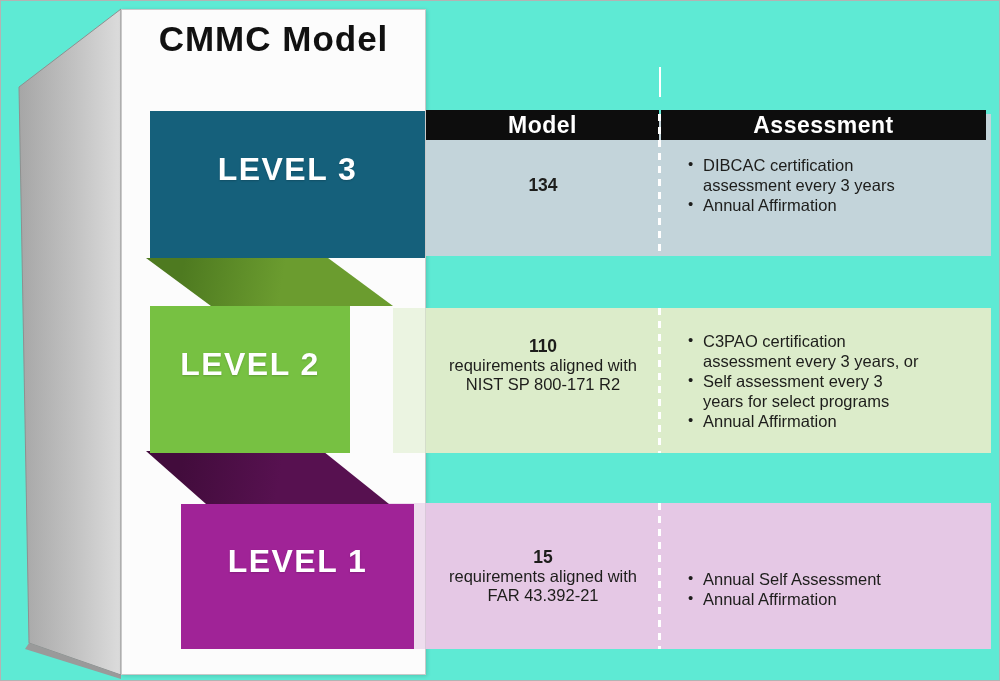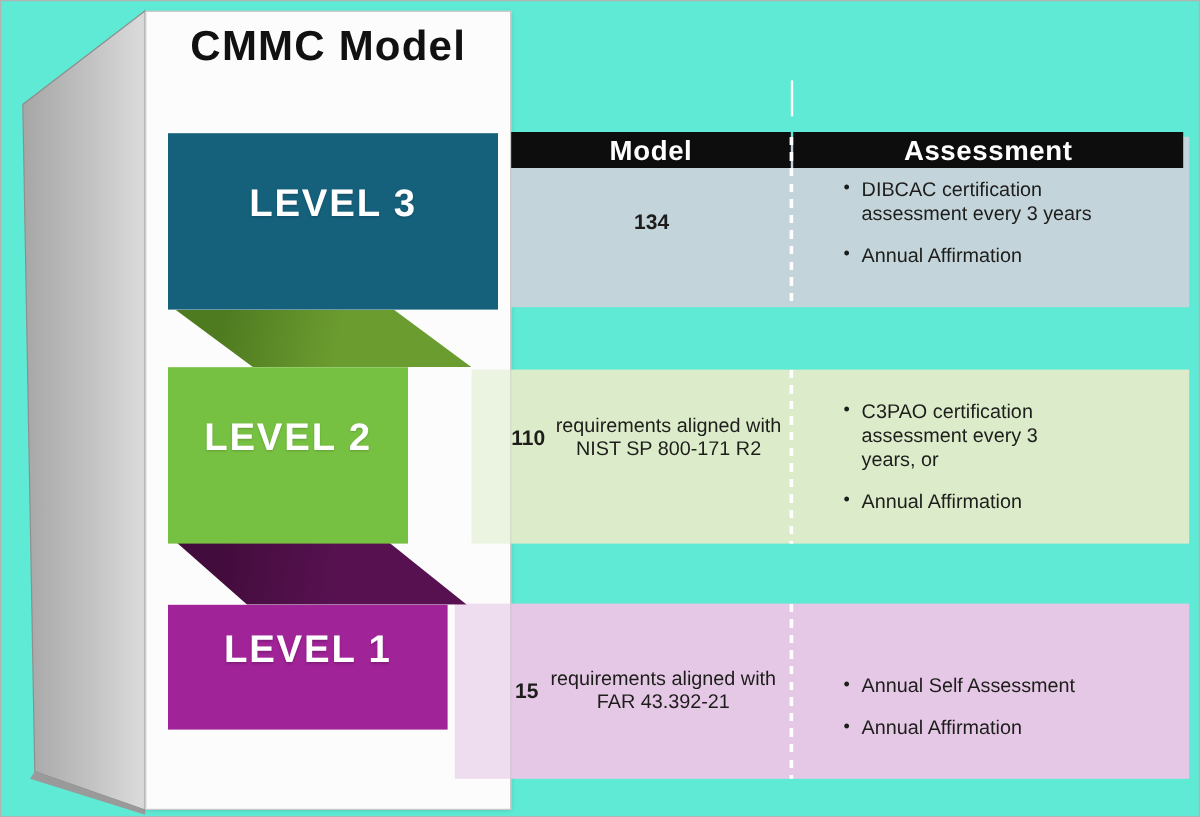--- a/index.html
+++ b/index.html
@@ -39,63 +39,63 @@
   .dash-divider{
     position:absolute;left:657px;width:3px;z-index:3;
     background-image:repeating-linear-gradient(to bottom,#fff 0px,#fff 7px,rgba(255,255,255,0) 7px,rgba(255,255,255,0) 13px);
   }
   .dash-divider.l3{top:113px;height:142px;}
   .dash-divider.l2{top:307px;height:145px;}
   .dash-divider.l1{top:502px;height:146px;}
   
   .model-cell{
     position:absolute;left:425px;width:234px;z-index:3;
-    display:flex;flex-direction:row;align-items:center;justify-content:center;
+    display:flex;flex-direction:column;align-items:center;justify-content:center;
     text-align:center;color:#1d1d1b;
   }
   .model-cell.l3{top:113px;height:142px;}
   .model-cell.l2{top:307px;height:113px;}
   .model-cell.l1{top:502px;height:146px;}
   .model-number{font-size:17.5px;font-weight:700;line-height:20px;}
   .model-desc{font-size:16.5px;line-height:19px;width:208px;}
   
   .assess-cell{
     position:absolute;left:660px;width:330px;z-index:3;
     display:flex;flex-direction:column;justify-content:center;
     color:#1d1d1b;
   }
   .assess-cell.l3{top:113px;height:142px;}
   .assess-cell.l2{top:307px;height:145px;}
   .assess-cell.l1{top:502px;height:172px;}
   .assess-list{list-style:none;margin:0;padding:0 0 0 24px;width:240px;}
-  .assess-list li{position:relative;padding-left:18px;font-size:16.5px;line-height:20px;margin:15px;}
+  .assess-list li{position:relative;padding-left:18px;font-size:16.5px;line-height:20px;margin:0;}
   .assess-list li::before{content:"•";position:absolute;left:3px;top:-1px;font-size:15px;}
   
   .fold{position:absolute;z-index:3;}
   .fold.green{
     left:145px;top:257px;width:247px;height:48px;
     clip-path:polygon(0 0,73.7% 0,100% 100%,26.3% 100%);
     background:linear-gradient(100deg,#4e7a20 15%,#6b9c2f 55%);
   }
   .fold.purple{
     left:145px;top:450px;width:243px;height:53px;
     clip-path:polygon(0 0,72.8% 0,100% 100%,24.7% 100%);
     background:linear-gradient(100deg,#420c3c 15%,#571150 55%);
   }
   
   .banner{
-    position:absolute;left:139px;z-index:4;
+    position:absolute;left:149px;z-index:4;
     display:flex;align-items:center;justify-content:center;
     color:#fff;font-weight:700;font-size:32px;letter-spacing:1.5px;
     padding-bottom:30px;box-sizing:border-box;
     text-shadow:0 1px 2px rgba(0,0,0,0.18);
   }
   .banner.l3{top:110px;width:275px;height:147px;background:#15607b;}
   .banner.l2{top:305px;width:200px;height:147px;background:#77c142;}
-  .banner.l1{top:503px;width:233px;height:104px;background:#a02397;}
+  .banner.l1{top:503px;width:233px;height:145px;background:#a02397;margin-left:31px;}
 </style>
 </head>
 <body>
 
 <div class="canvas">
 
   <svg class="side-svg" width="1000" height="681" aria-hidden="true">
     <defs>
       <linearGradient id="sideGrad" x1="0" y1="0" x2="1" y2="0">
         <stop offset="0" stop-color="#a6a6a6"></stop>
@@ -152,20 +152,21 @@
 
   <div class="assess-cell l3">
     <ul class="assess-list">
       <li>DIBCAC certification assessment every 3 years</li>
       <li>Annual Affirmation</li>
     </ul>
   </div>
   <div class="assess-cell l2">
     <ul class="assess-list">
       <li>C3PAO certification assessment every 3 years, or</li>
+      <li>Self assessment every 3 years for select programs</li>
       <li>Annual Affirmation</li>
     </ul>
   </div>
   <div class="assess-cell l1">
     <ul class="assess-list">
       <li>Annual Self Assessment</li>
       <li>Annual Affirmation</li>
     </ul>
   </div>
 

